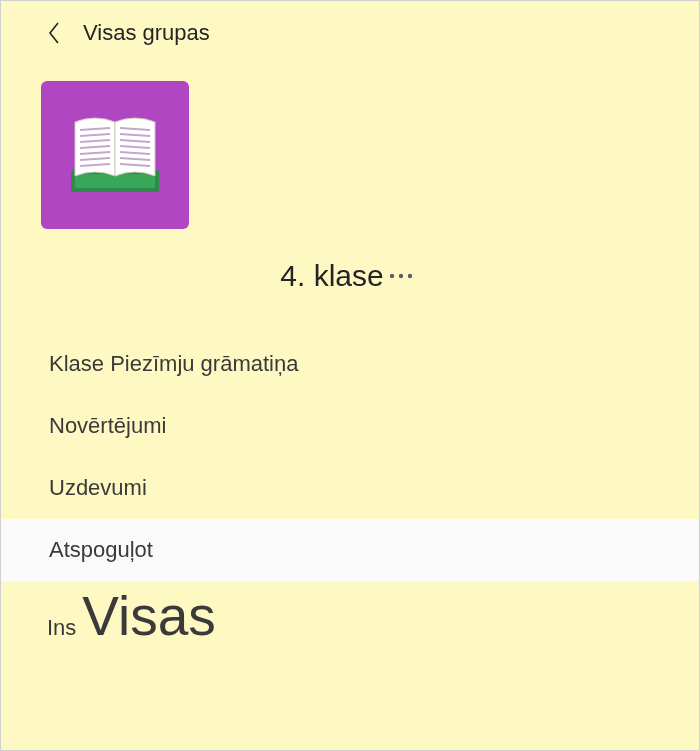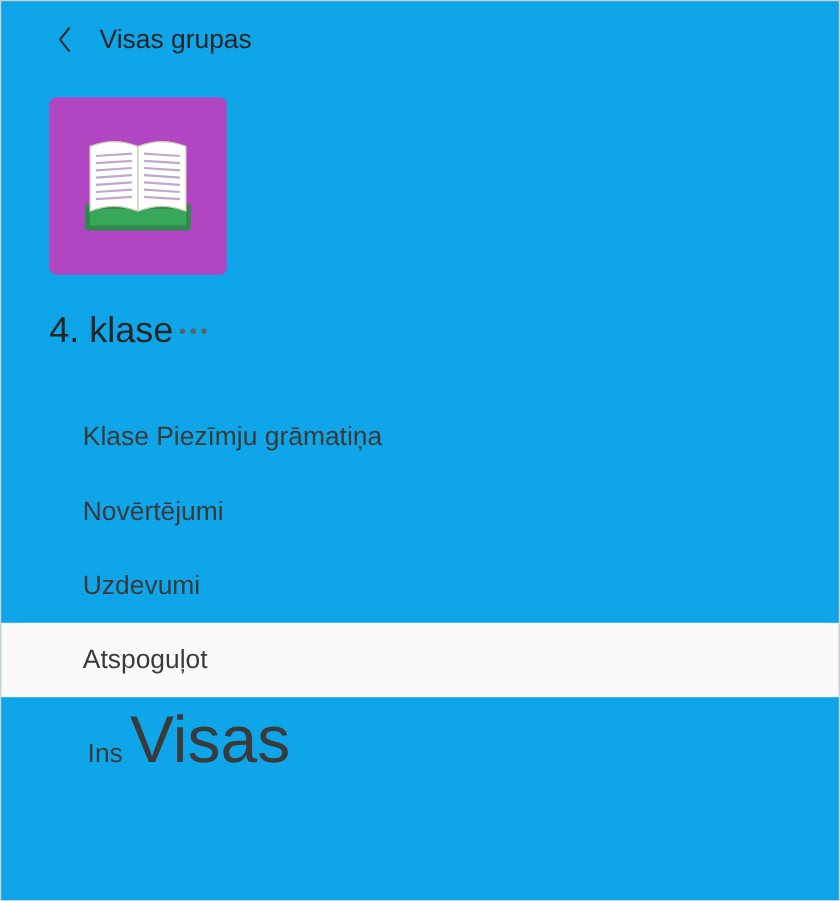--- a/index.html
+++ b/index.html
@@ -8,21 +8,21 @@
       box-sizing: border-box;
     }
     body {
       font-family: "Segoe UI", -apple-system, BlinkMacSystemFont, sans-serif;
       background: #f0f0f0;
       width: 700px;
       height: 751px;
       overflow: hidden;
     }
     .panel {
-      background: #0ea5e9;
+      background: #fef9c3;
       width: 100%;
       height: 100%;
       border: 1px solid #d0d0d0;
       padding: 0;
     }
     .header {
       display: flex;
       align-items: center;
       padding: 18px 40px 14px 40px;
     }
@@ -56,21 +56,21 @@
       justify-content: center;
       position: relative;
     }
     .team-avatar svg {
       width: 100px;
       height: 95px;
     }
     .team-title-row {
       display: flex;
       align-items: center;
-      justify-content: flex-start;
+      justify-content: center;
       padding: 30px 42px 10px 40px;
     }
     .team-title {
       font-size: 30px;
       font-weight: 400;
       color: #242424;
     }
     .more-button {
       display: flex;
       align-items: center;
@@ -79,31 +79,31 @@
       color: #5f5f5f;
       padding: 4px;
     }
     .more-button svg {
       fill: #5f5f5f;
     }
     .nav-list {
       margin-top: 30px;
     }
     .nav-item {
-      padding: 18px 40px 18px 68px;
+      padding: 18px 40px 18px 48px;
       font-size: 22px;
       color: #3a3a3a;
       cursor: pointer;
       font-weight: 400;
     }
     .nav-item.selected {
       background: #fafafa;
     }
     .nav-item-overlay {
-      padding: 8px 40px 8px 72px;
+      padding: 8px 40px 8px 46px;
       font-size: 22px;
       color: #3a3a3a;
       cursor: pointer;
       display: flex;
       align-items: baseline;
     }
     .overlay-small {
       font-size: 22px;
     }
     .overlay-big {

